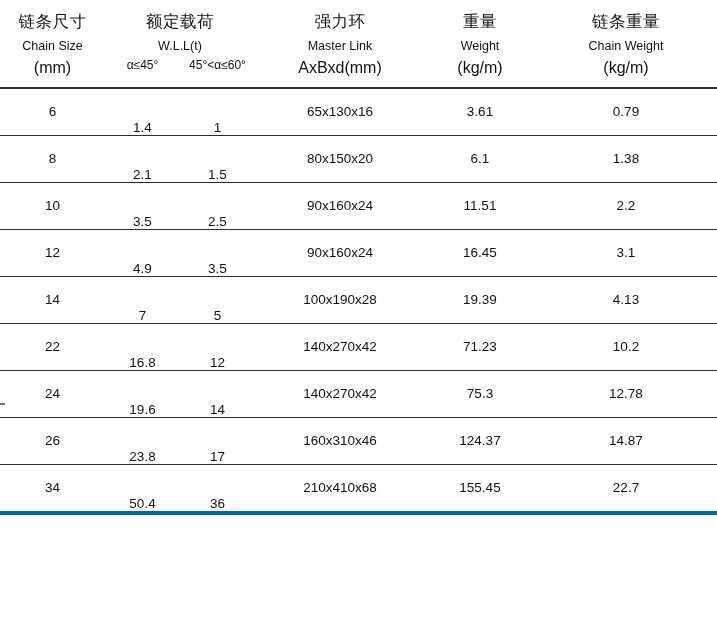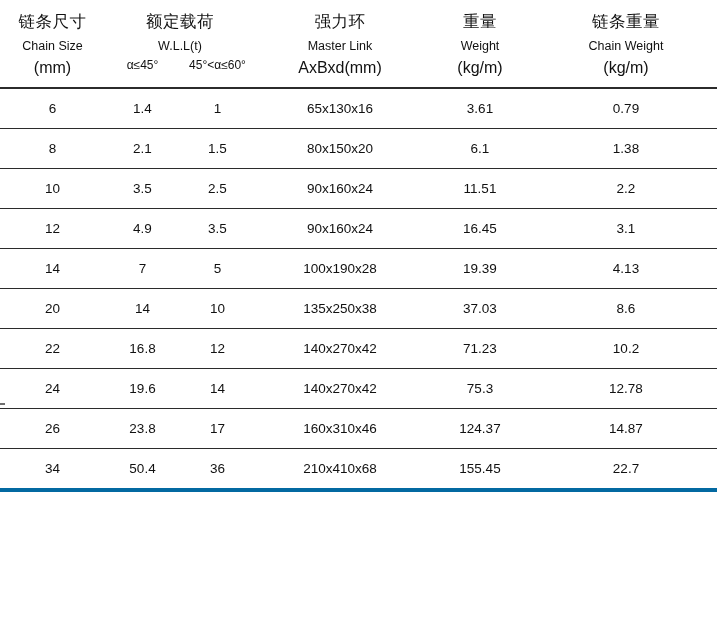--- a/index.html
+++ b/index.html
@@ -83,20 +83,21 @@
   col.c-link    { width: 170px; }
   col.c-weight  { width: 110px; }
   col.c-cweight { width: 182px; }
   .subcol {
     display: flex;
     width: 100%;
   }
   .subcol > span {
     flex: 1 1 50%;
     text-align: center;
+    margin-top: 31px;
   }
   .edge-tick {
     position: absolute;
     left: 0;
     top: 403px;
     width: 5px;
     height: 2px;
     background: #6f6f6f;
   }
 </style>
@@ -210,32 +211,20 @@
             <div class="subcol">
               <span>7</span>
               <span>5</span>
             </div>
           </td>
           <td>100x190x28</td>
           <td>19.39</td>
           <td>4.13</td>
         </tr>
         <tr>
-          <td>20</td>
-          <td>
-            <div class="subcol">
-              <span>14</span>
-              <span>10</span>
-            </div>
-          </td>
-          <td>135x250x38</td>
-          <td>37.03</td>
-          <td>8.6</td>
-        </tr>
-        <tr>
           <td>22</td>
           <td>
             <div class="subcol">
               <span>16.8</span>
               <span>12</span>
             </div>
           </td>
           <td>140x270x42</td>
           <td>71.23</td>
           <td>10.2</td>

